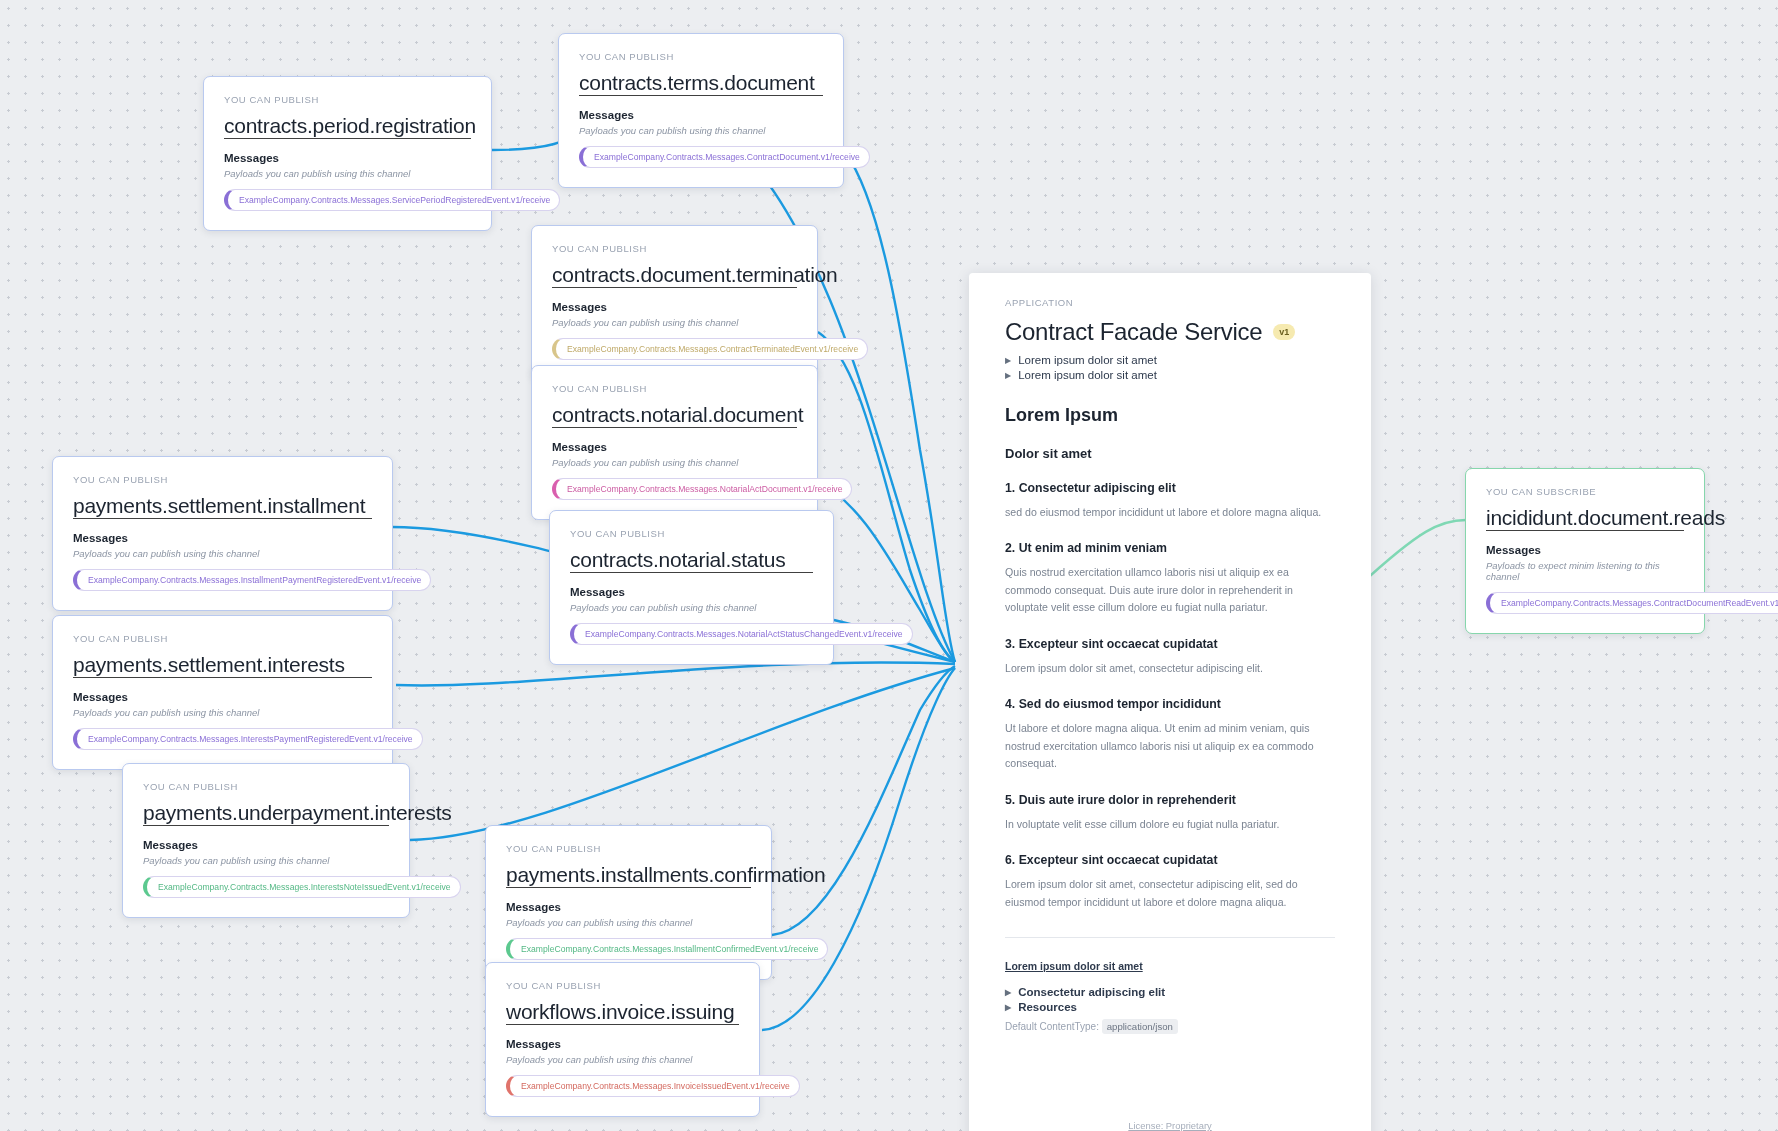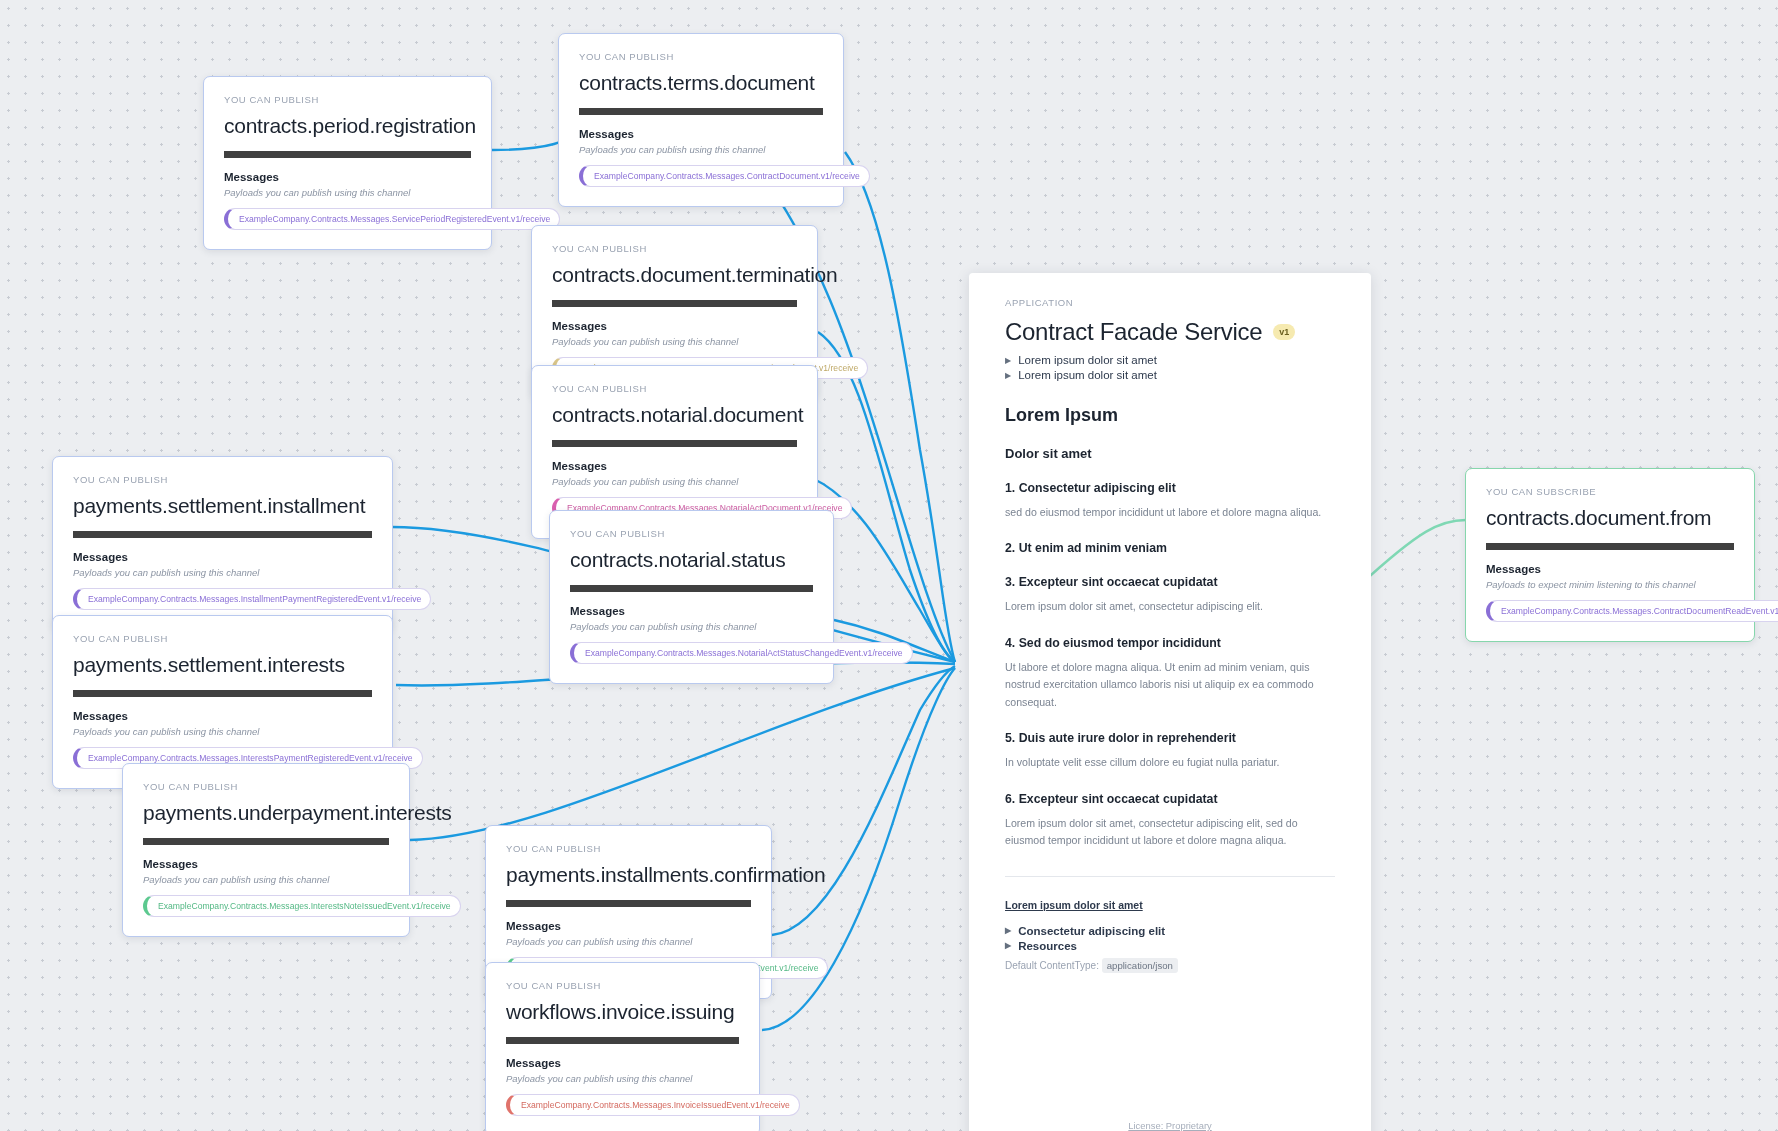--- a/index.html
+++ b/index.html
@@ -28,22 +28,21 @@
     letter-spacing: .55px;
     color: #9aa3b2;
     text-transform: uppercase;
     margin-bottom: 9px;
   }
   .chan-title {
     font-size: 21px;
     font-weight: 400;
     letter-spacing: -.25px;
     color: #1c2430;
-    padding-bottom: 13px;
-    border-bottom: 7px solid #404040;
+    border-bottom: 1px solid #404040;
     margin-bottom: 13px;
     white-space: nowrap;
   }
   .msg-h { font-size: 11.5px; font-weight: 700; color: #1c2430; margin-bottom: 4px; }
   .msg-sub { font-size: 9.5px; font-style: italic; color: #8b94a3; margin-bottom: 10px; }
   .pill {
     display: inline-block;
     font-size: 8.6px;
     padding: 5px 9px 5px 11px;
     border-radius: 20px;
@@ -179,23 +178,23 @@
   </div>
 
   <div class="card" style="left:485px; top:962px; width:275px; border-color:#b9c9ef;">
     <div class="eyebrow">YOU CAN PUBLISH</div>
     <div class="chan-title">workflows.invoice.issuing</div>
     <div class="msg-h">Messages</div>
     <div class="msg-sub">Payloads you can publish using this channel</div>
     <span class="pill" style="border-left-color:#e0736b; color:#d4695f;">ExampleCompany.Contracts.Messages.InvoiceIssuedEvent.v1/receive</span>
   </div>
 
-  <div class="card" style="left:1465px; top:468px; width:290px; border-color:#86d6ac;">
+  <div class="card" style="left:1465px; top:468px; width:240px; border-color:#86d6ac;">
     <div class="eyebrow">YOU CAN SUBSCRIBE</div>
-    <div class="chan-title">contracts.document.from</div>
+    <div class="chan-title">incididunt.document.reads</div>
     <div class="msg-h">Messages</div>
     <div class="msg-sub">Payloads to expect minim listening to this channel</div>
     <span class="pill" style="border-left-color:#8a6fd6; color:#8a6fd6;">ExampleCompany.Contracts.Messages.ContractDocumentReadEvent.v1/send</span>
   </div>
 
   <div class="inout" style="left:968px; top:645px; color:#4a5566;">IN</div>
   <div class="inout" style="left:1352px; top:645px; color:#3f9c72;">OUT</div>
 
   <div class="app-panel" style="left:969px; top:273px; width:402px; height:878px;">
     <div class="app-inner">
@@ -212,20 +211,21 @@
         <span class="tri">▶</span>
         <span>Lorem ipsum dolor sit amet</span>
       </div>
 
       <h2 class="doc">Lorem Ipsum</h2>
       <h3 class="doc">Dolor sit amet</h3>
 
       <h4 class="doc">1. Consectetur adipiscing elit</h4>
       <p class="doc">sed do eiusmod tempor incididunt ut labore et dolore magna aliqua.</p>
       <h4 class="doc">2. Ut enim ad minim veniam</h4>
+      <p class="doc">Quis nostrud exercitation ullamco laboris nisi ut aliquip ex ea commodo consequat. Duis aute irure dolor in reprehenderit in voluptate velit esse cillum dolore eu fugiat nulla pariatur.</p>
       <h4 class="doc">3. Excepteur sint occaecat cupidatat</h4>
       <p class="doc">Lorem ipsum dolor sit amet, consectetur adipiscing elit.</p>
       <h4 class="doc">4. Sed do eiusmod tempor incididunt</h4>
       <p class="doc">Ut labore et dolore magna aliqua. Ut enim ad minim veniam, quis nostrud exercitation ullamco laboris nisi ut aliquip ex ea commodo consequat.</p>
       <h4 class="doc">5. Duis aute irure dolor in reprehenderit</h4>
       <p class="doc">In voluptate velit esse cillum dolore eu fugiat nulla pariatur.</p>
       <h4 class="doc">6. Excepteur sint occaecat cupidatat</h4>
       <p class="doc">Lorem ipsum dolor sit amet, consectetur adipiscing elit, sed do eiusmod tempor incididunt ut labore et dolore magna aliqua.</p>
 
       <div class="sep"></div>

